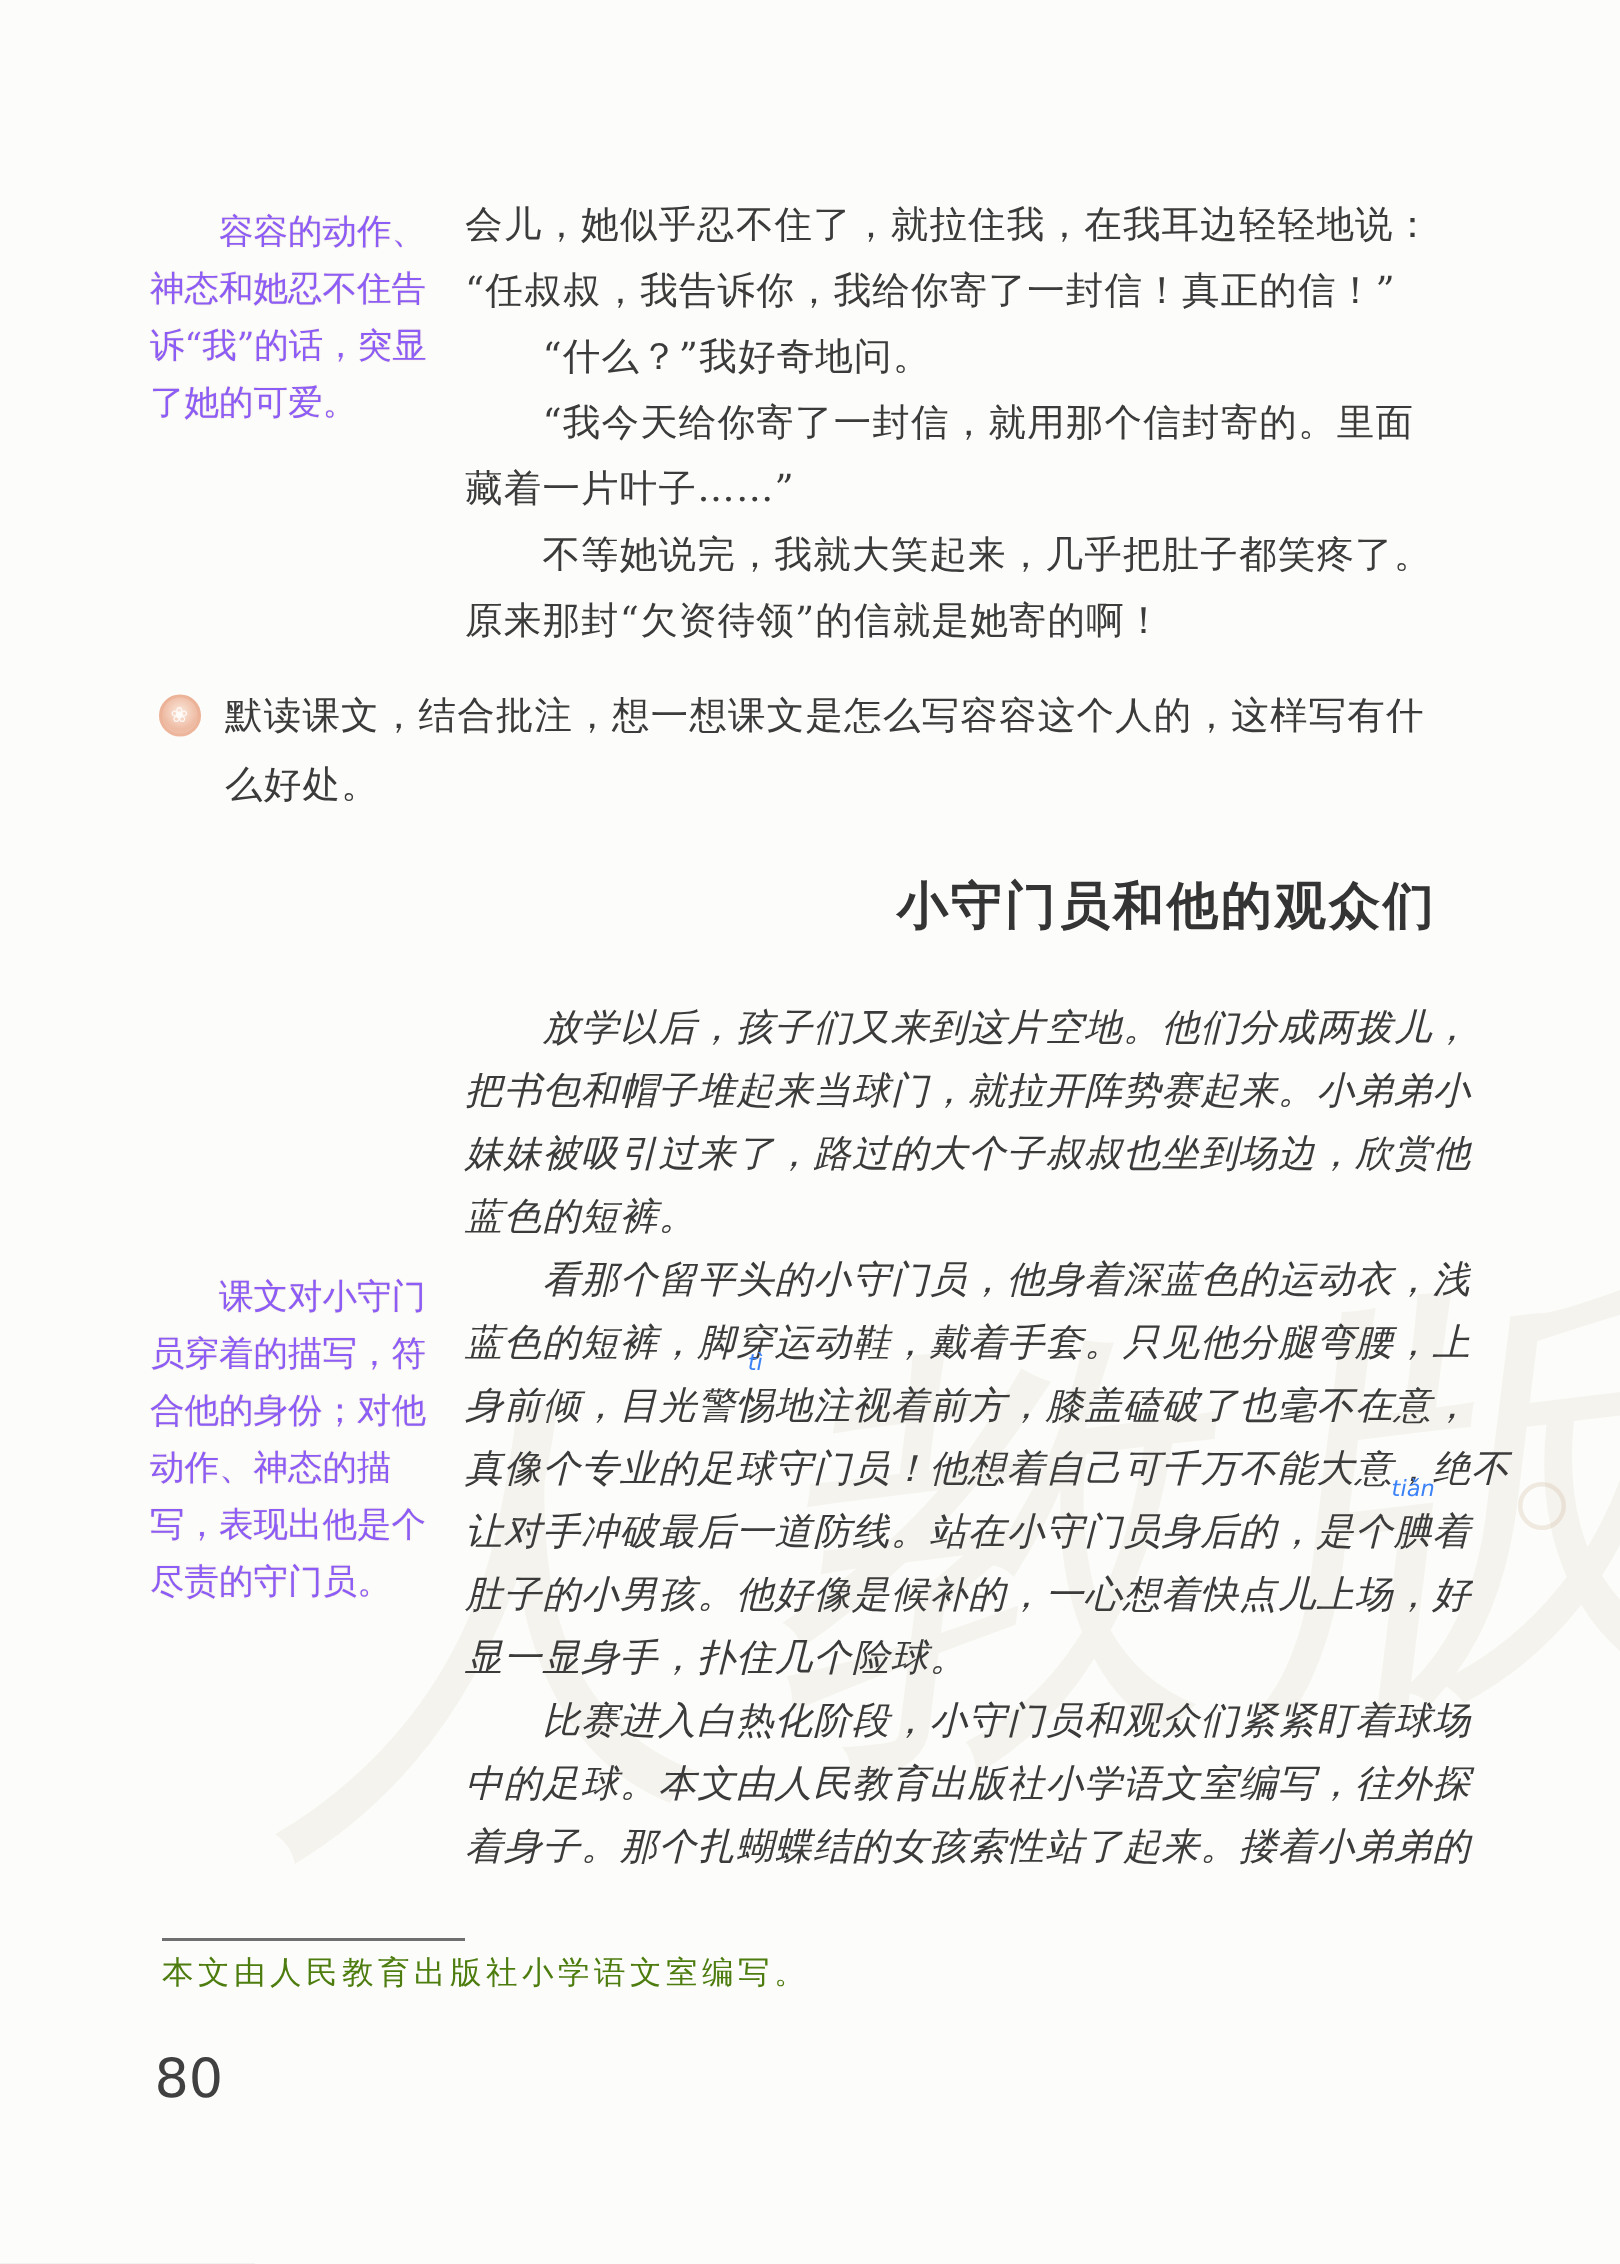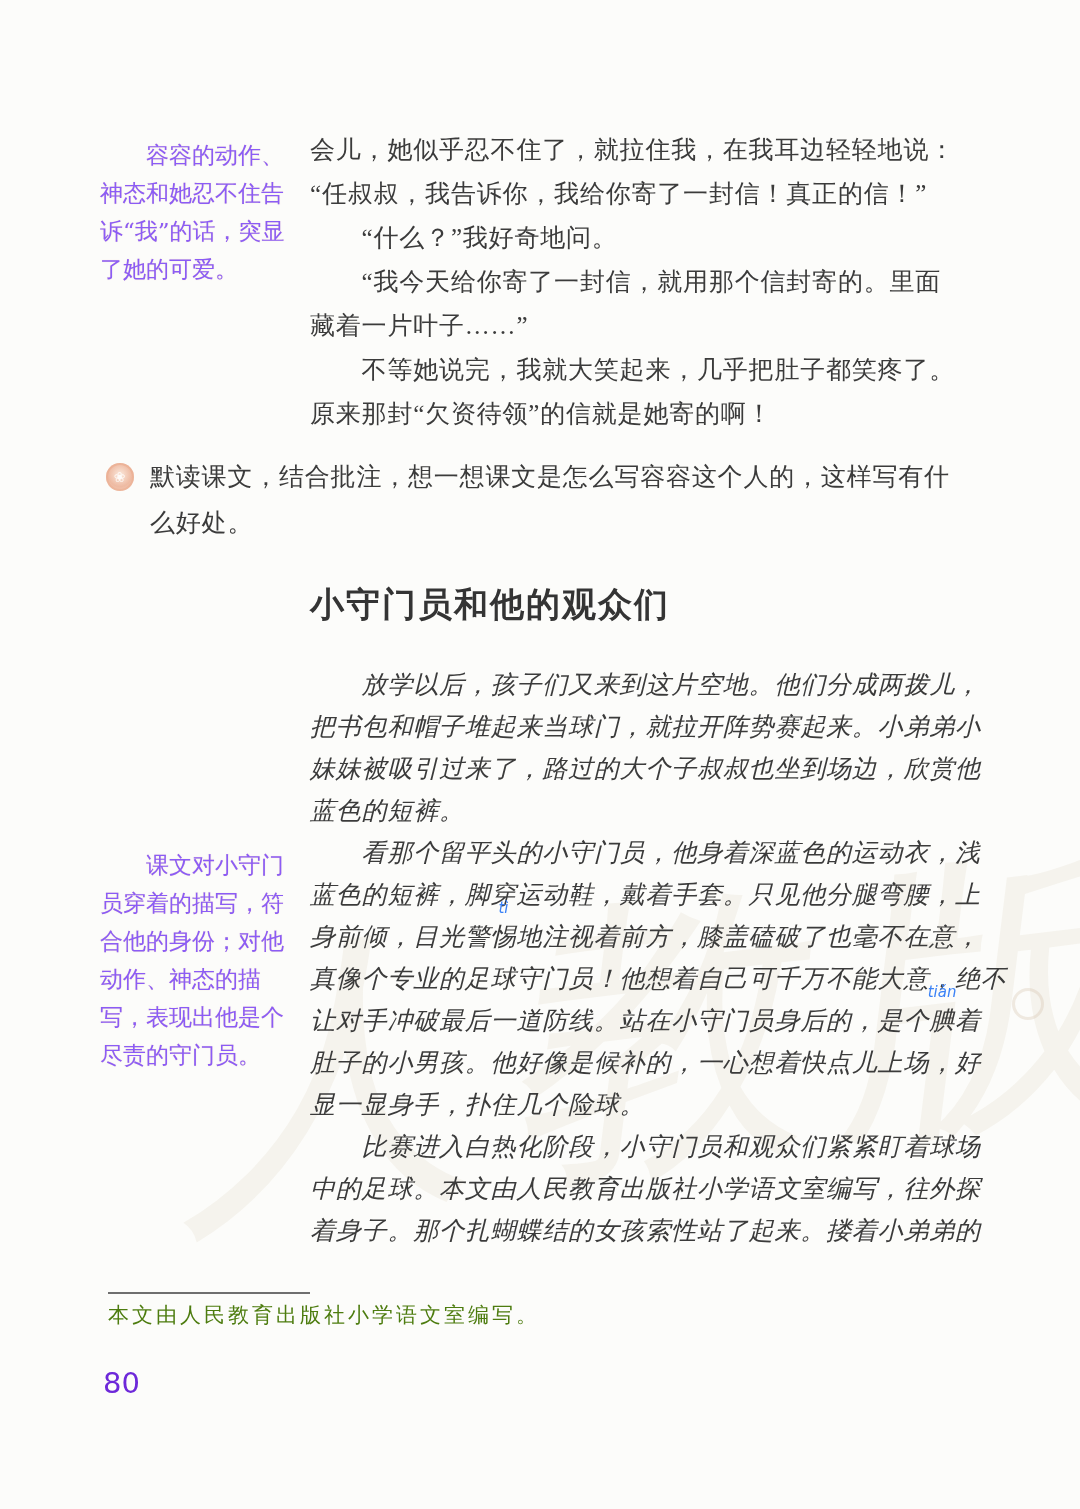--- a/index.html
+++ b/index.html
@@ -29,37 +29,37 @@
     color:#8b5cf6; text-shadow:0 0 1px rgba(221,142,96,0.35);
     font-family:"DejaVu Serif","Liberation Serif",serif;
   }
   .note1 { left:100px; top:136px; }
   .note2 { left:100px; top:846px; }
   
   .main-a {
     position:absolute; left:310px; top:128px; width:648px;
     font-size:25px; line-height:44px; letter-spacing:0.8px;
   }
-  .main-a .line { white-space:nowrap;font-family:Liberation Serif, serif; }
+  .main-a .line { white-space:nowrap; }
   
   .task { position:absolute; left:100px; top:454px; width:850px;
           font-size:25px; line-height:46px; letter-spacing:0.8px; }
   .task-icon {
     position:absolute; left:6px; top:9px; width:28px; height:28px;
     border-radius:50%;
     background:radial-gradient(circle at 50% 42%, #f9e2d4 8%, #eebaa2 55%, #f4d2c0 100%);
     box-shadow:inset 0 0 0 2px rgba(233,166,136,0.45);
     display:flex; align-items:center; justify-content:center;
     color:rgba(255,255,255,0.85); font-size:14px;
   }
   .task-text { display:block; margin-left:50px; }
   
   .story-title {
     position:absolute; left:310px; top:582px; width:648px;
-    text-align:left; font-size:34px; line-height:44px;
+    text-align:right; font-size:34px; line-height:44px;
     font-weight:700; letter-spacing:2px; color:#343434;
   }
   
   .story {
     position:absolute; left:310px; top:664px; width:652px;
     font-size:25px; line-height:42px; letter-spacing:0.8px;font-style:italic;
   }
   .story .line { white-space:nowrap; }
   
   .rb { position:relative; display:inline-block; }
@@ -68,21 +68,21 @@
     font-size:15px; line-height:1; letter-spacing:0;
     color:#3b82f6; font-family:"DejaVu Sans","Liberation Sans",sans-serif;
   }
   
   .footer-rule { position:absolute; left:108px; top:1292px; width:202px;
                  border-top:2px solid #6f6f6f; }
   .footer-text { position:absolute; left:108px; top:1301px;
                  font-size:21px; letter-spacing:3px; color:#4d7c0f; }
   .page-number {
     position:absolute; left:103px; top:1366px;
-    font-size:29px; color:#6d28d9;
+    font-size:36px; color:#404040;
     font-family:"DejaVu Sans","Liberation Sans",sans-serif;
   }
 </style>
 </head>
 <body>
 
 <div class="page">
 
   <div class="watermark">人教版</div>
   <div class="wm-ring"></div>

